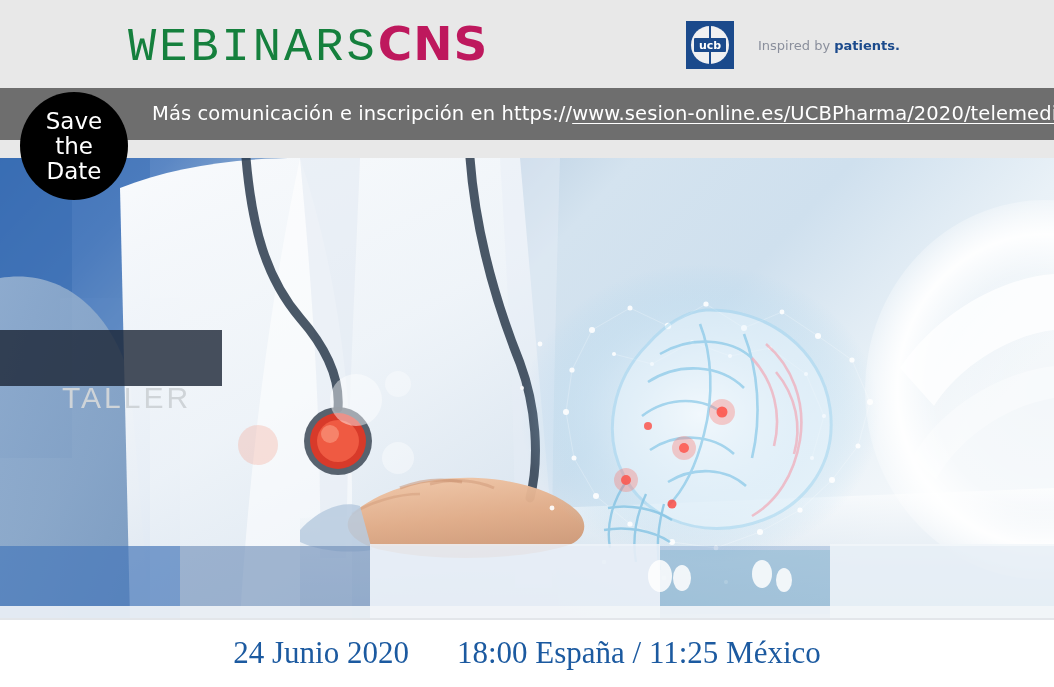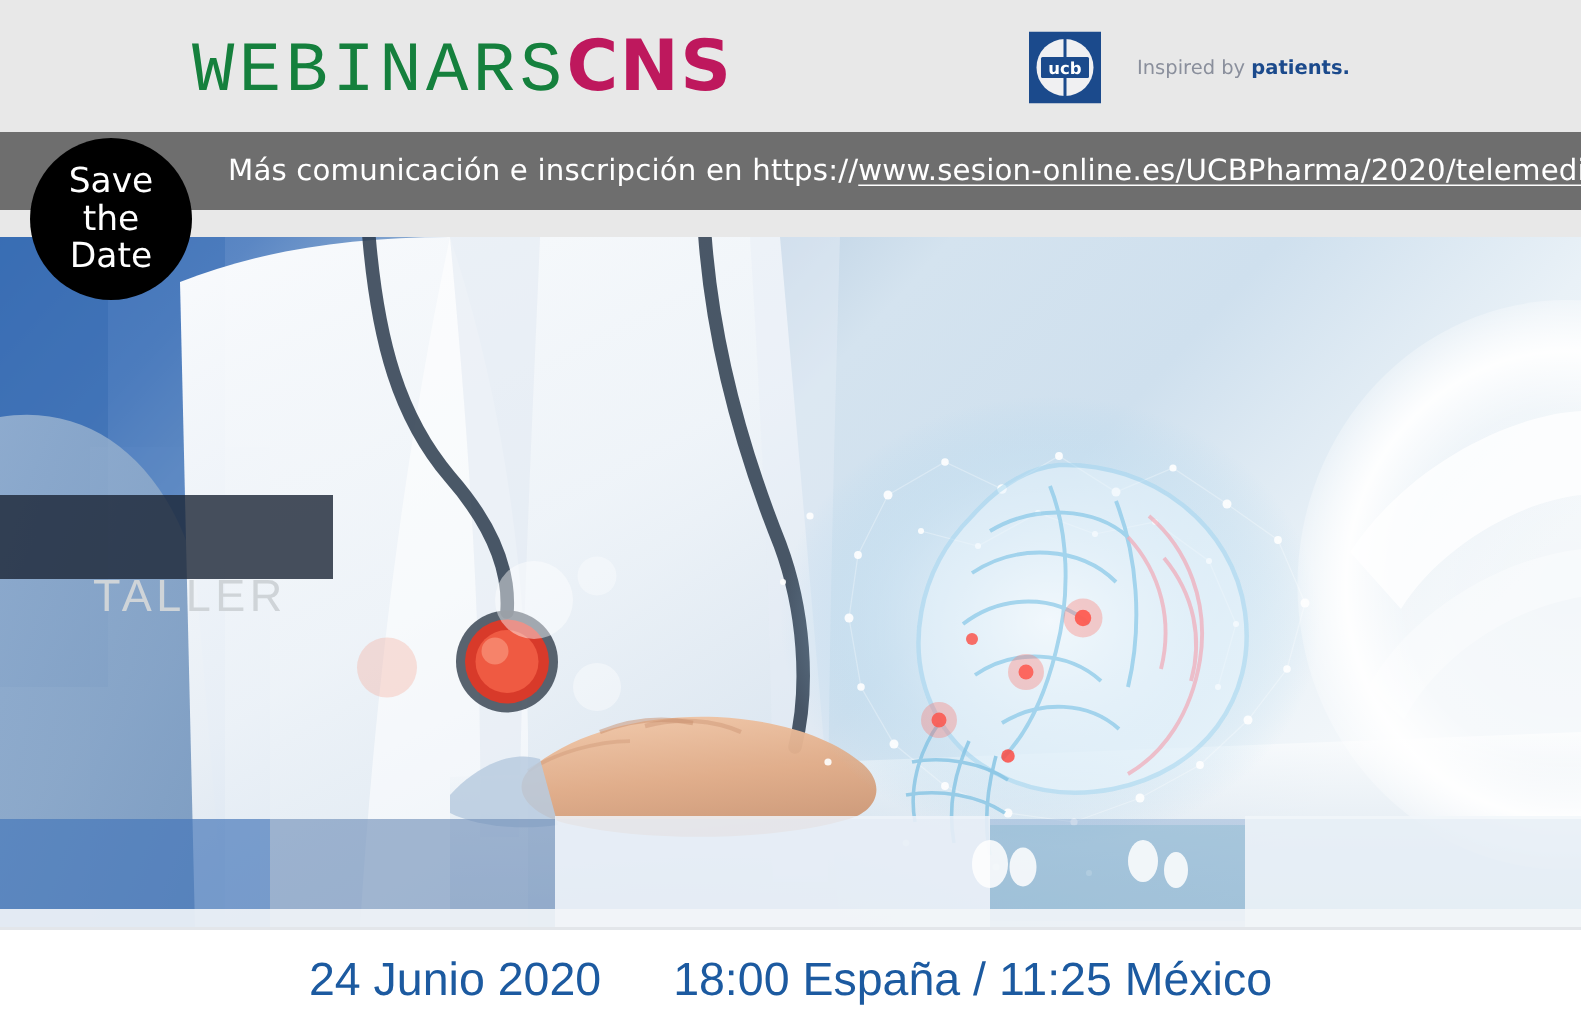--- a/index.html
+++ b/index.html
@@ -235,21 +235,21 @@
     height: 69px;
     display: flex;
     align-items: center;
     justify-content: center;
     gap: 48px;
   }
   .footer-date, .footer-time {
     color: #1c5aa0;
     font-size: 31px;
     white-space: nowrap;
-    font-family: Liberation Sans, sans-serif;
+    font-family: Liberation Serif, serif;
     font-weight: 400;
   }
 </style>
 </head>
 <body>
 
 <div class="poster">
 
   <div class="header">
     <div class="brand-wordmark">

